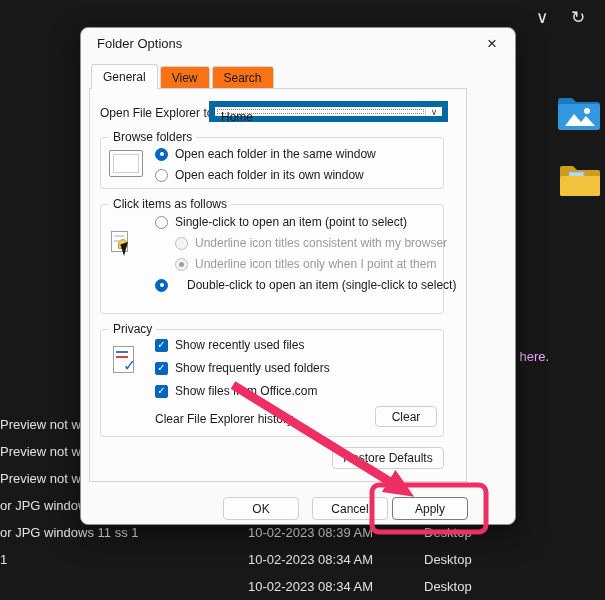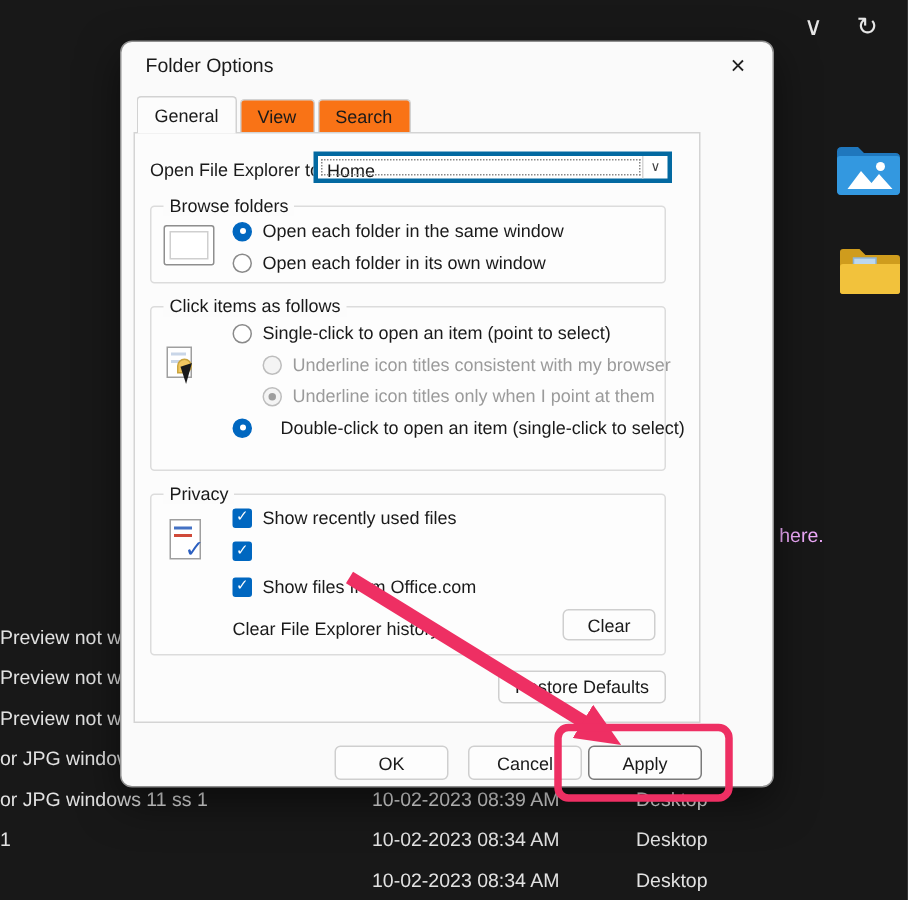--- a/index.html
+++ b/index.html
@@ -29,21 +29,21 @@
   .tabs { position:absolute; left:10px; top:38px; display:flex; z-index:3; }
   .tab { padding:4px 11px 3px; border:1px solid #d2d2d2; border-bottom:none; background:#f97316;
          margin-right:2px; border-radius:3px 3px 0 0; cursor:pointer; }
   .tab.selected { background:#fcfcfc; padding-top:5px; margin-top:-2px; margin-bottom:-1px; z-index:4; }
 
   .panel { position:absolute; left:8px; top:60px; width:378px; height:394px;
            background:#fcfcfc; border:1px solid #d4d4d4; z-index:2; }
 
   .open-label { position:absolute; left:10px; top:17px; }
   .combo { position:absolute; left:119px; top:12px; width:239px; height:21px; background:#fff;
-           border:3px solid #0369a1; cursor:pointer; }
+           border:6px solid #0369a1; cursor:pointer; }
   .combo-value { position:absolute; left:6px; top:3px; }
   .combo-focus { position:absolute; left:2px; top:2px; right:18px; bottom:2px; border:1px dotted #888; }
   .combo-arrow { position:absolute; right:0; top:0; width:17px; height:100%; border-left:1px solid #d6d6d6;
                  display:flex; align-items:center; justify-content:center; font-size:9px; color:#444; }
 
   .group { position:absolute; left:10px; width:344px; border:1px solid #dcdcdc; border-radius:3px; background:#fdfdfd; }
   .group-title { position:absolute; top:-8px; left:8px; background:#fcfcfc; padding:0 4px; }
 
   .opt { position:absolute; left:54px; display:flex; align-items:center; gap:7px; cursor:pointer; white-space:nowrap; }
   .opt.indent { left:74px; }
@@ -216,20 +216,21 @@
           <div class="l1"></div>
           <div class="l2"></div>
           <div class="chk">✓</div>
         </div>
         <div class="opt" style="top:8px;">
           <span class="cb on">✓</span>
           <span class="lbl">Show recently used files</span>
         </div>
         <div class="opt" style="top:31px;">
           <span class="cb on">✓</span>
+          <span class="lbl">Show frequently used folders</span>
         </div>
         <div class="opt" style="top:54px;">
           <span class="cb on">✓</span>
           <span class="lbl">Show files from Office.com</span>
         </div>
         <div class="clear-lbl">Clear File Explorer history</div>
         <div class="btn clear-btn">Clear</div>
       </div>
 
       <div class="btn restore-btn">Restore Defaults</div>

